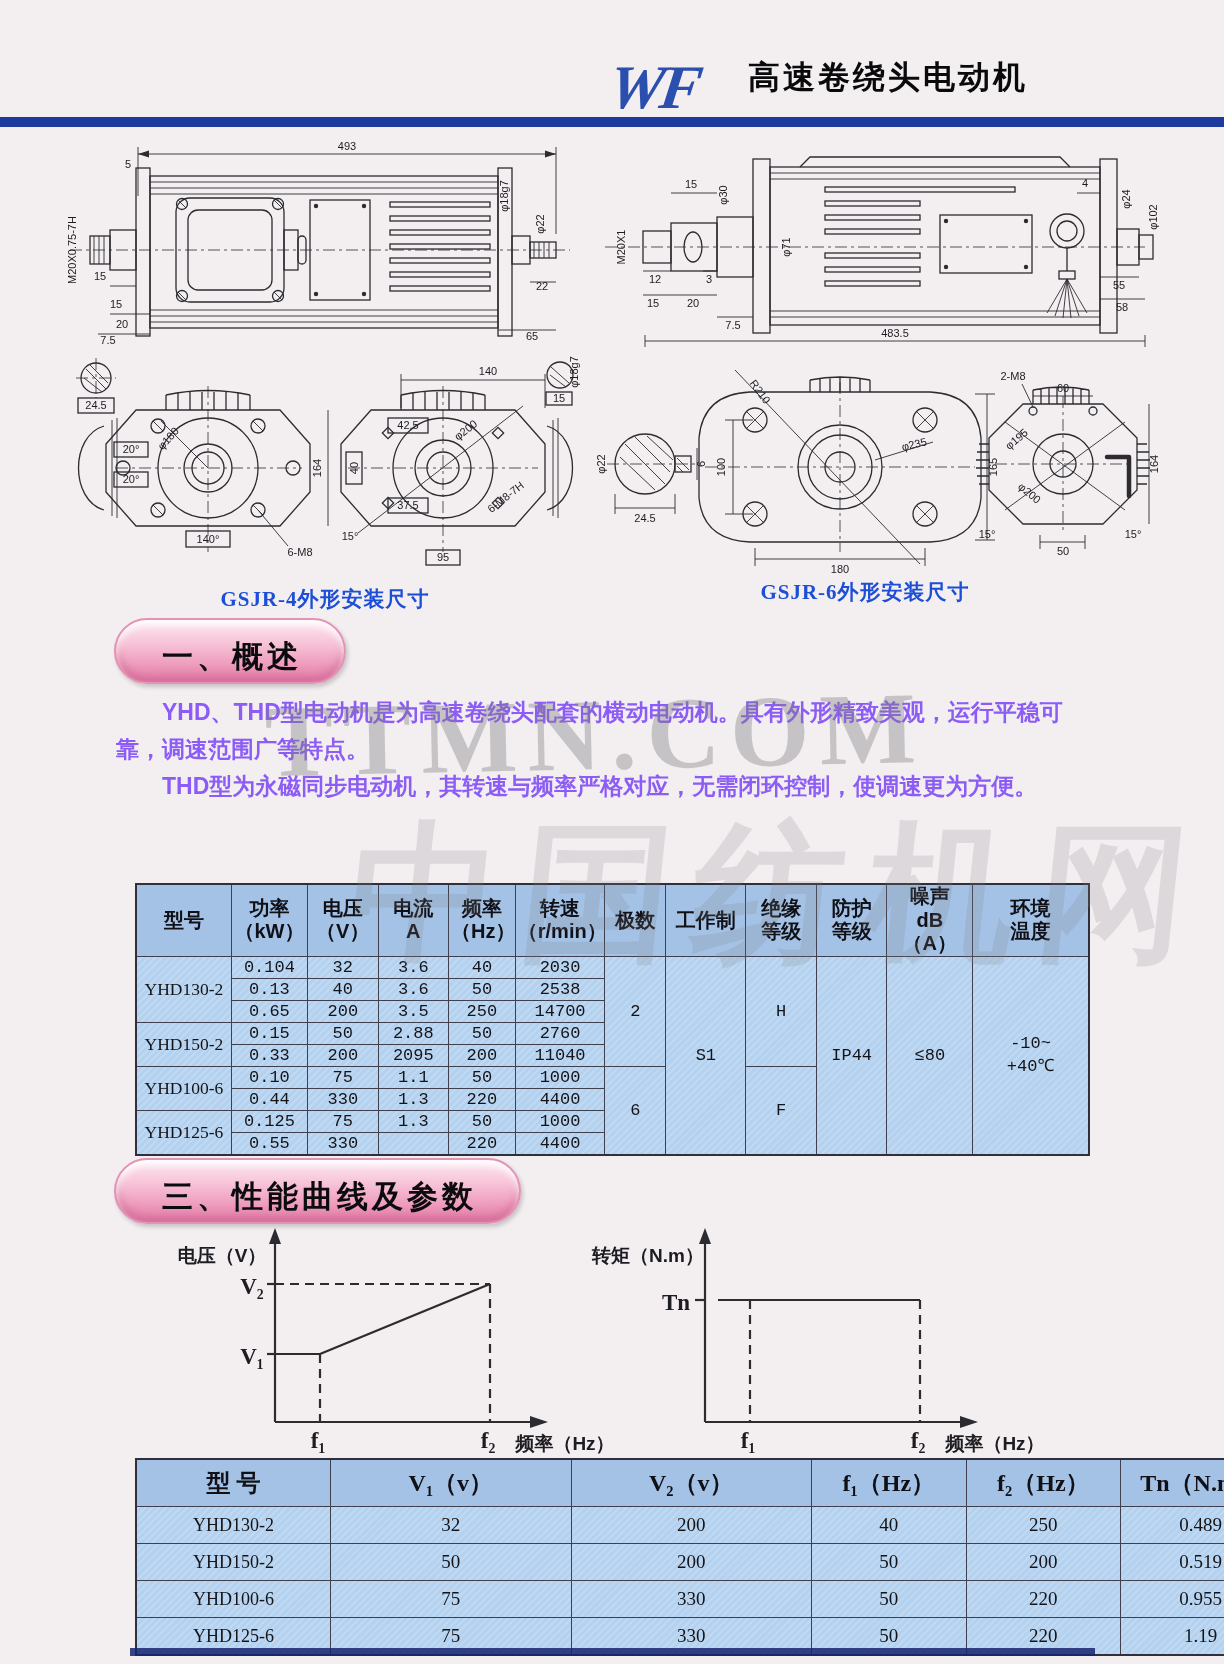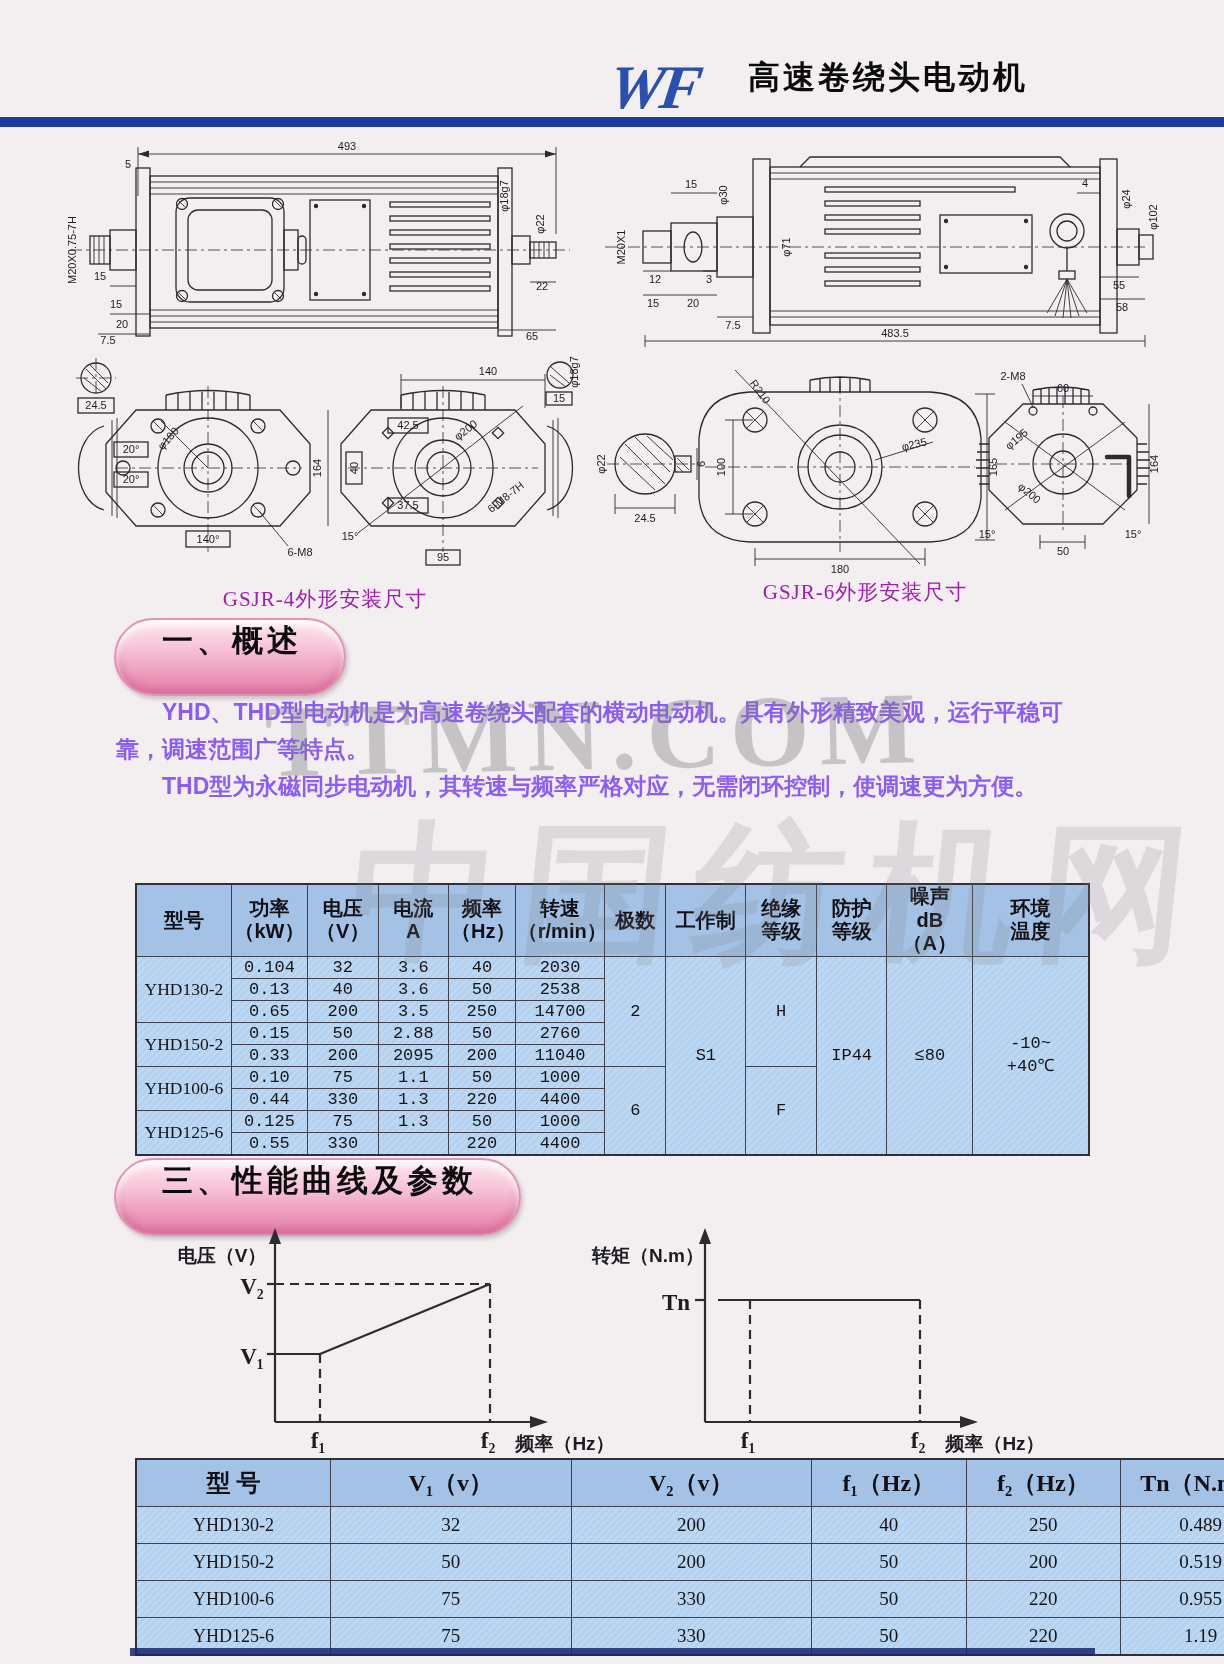--- a/index.html
+++ b/index.html
@@ -30,30 +30,30 @@
   svg .dash2{stroke-dasharray:9 6;stroke-width:2.2;}
   svg .solid2{stroke-width:2.2;}
   svg .fill{fill:#2b2b30;stroke:none;}
   svg text{
     fill:#1c1c22;stroke:none;font-family:"Liberation Sans",sans-serif;
     font-size:11px;text-anchor:middle;
   }
   svg text.big{font-size:19px;font-weight:bold;}
   svg text.tick{font-family:"Liberation Serif",serif;font-size:23px;font-weight:bold;}
   .caption{
-    position:absolute;font-family:"Liberation Serif",serif;font-weight:normal;
-    font-size:21px;letter-spacing:1px;text-align:center;color:#a21caf;
+    position:absolute;font-family:"Liberation Serif",serif;font-weight:bold;
+    font-size:21px;letter-spacing:1px;text-align:center;color:#1d4ed8;
   }
   
   .pill{
     position:absolute;height:58px;border-radius:40px;
     background:linear-gradient(180deg,#fde9f1 0%,#f7c3d7 38%,#ec95b8 78%,#e787ae 100%);
     border:2px solid #e393b6;
     box-shadow:inset 0 5px 7px rgba(255,255,255,.95),inset 0 -6px 8px rgba(197,84,133,.55),2px 3px 4px rgba(0,0,0,.18);
-    display:flex;align-items:flex-start;padding:0 42px 16px 46px;
+    display:flex;align-items:flex-end;padding:0 42px 4px 46px;
   }
   .pill span{font-size:31px;font-weight:bold;color:#0c0c0e;letter-spacing:4px;}
   
   .overview{
     position:absolute;left:116px;top:694px;width:985px;
     font-size:23px;font-weight:bold;line-height:37px;color:#8b5cf6;
   }
   .overview p{margin:0;text-indent:2em;}
   
   .wm{

